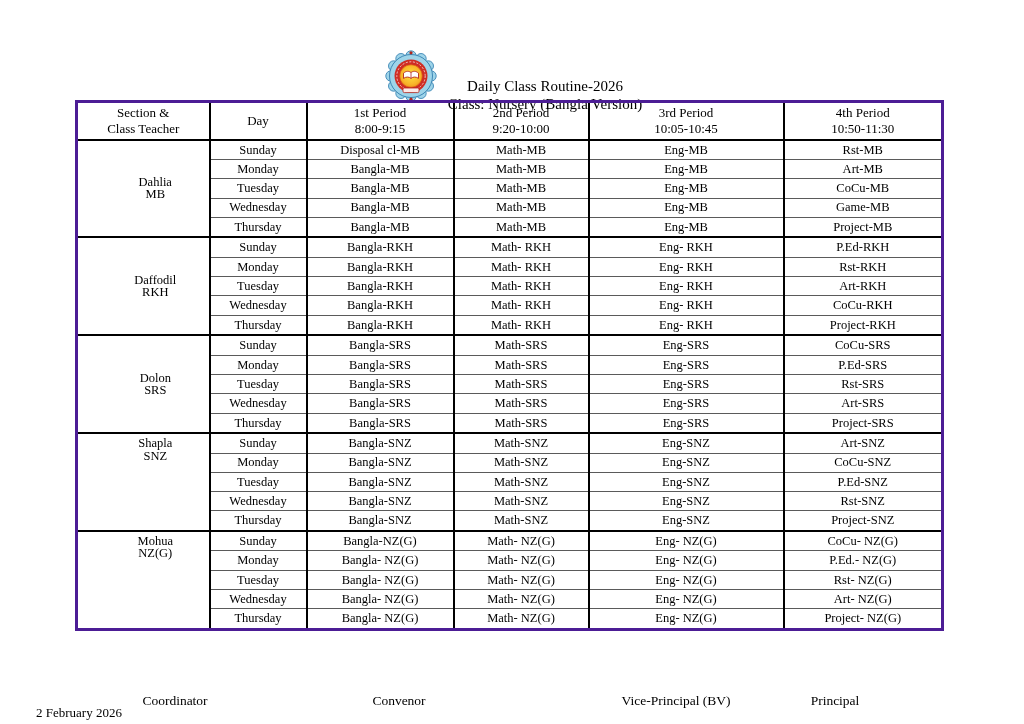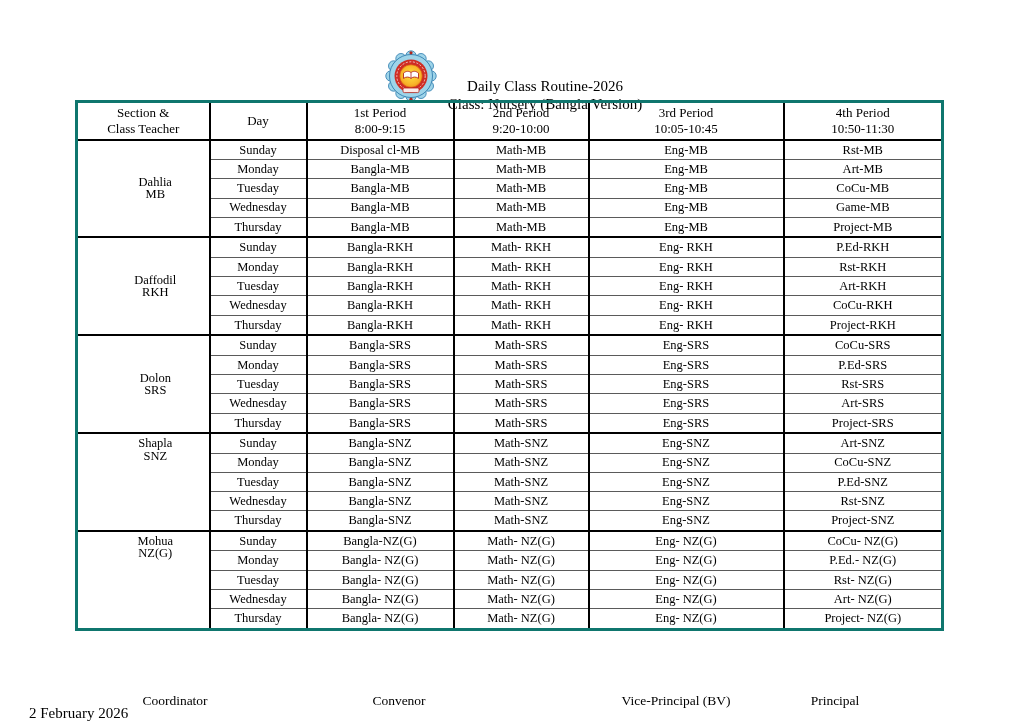--- a/index.html
+++ b/index.html
@@ -24,21 +24,21 @@
   .routine-title { font-size: 15px; margin-top: 39px; }
   .class-line { font-size: 15px; }
 
   
   table.routine-table {
     position: absolute;
     left: 75px; top: 100px;
     width: 866px; height: 531px;
     border-collapse: collapse;
     table-layout: fixed;
-    border: 3px solid #0f766e;
+    border: 3px solid #4c1d95;
   }
   .routine-table th, .routine-table td {
     border-left: 2.5px solid #000;
     border-right: 2.5px solid #000;
     text-align: center;
     vertical-align: middle;
     font-weight: normal;
     overflow: hidden;
     white-space: nowrap;
   }
@@ -66,22 +66,22 @@
     font-size: 13.5px;
     white-space: nowrap;
     margin-top: 28px;
   }
   .sig-0 { left: 175px; }
   .sig-1 { left: 399px; }
   .sig-2 { left: 676px; text-align: center; }
   .sig-3 { left: 835px; }
   .doc-date {
     position: absolute;
-    left: 29px; top: 705px;
-    font-size: 15px;
+    left: 36px; top: 705px;
+    font-size: 13px;
   }
 </style>
 </head>
 <body>
 
 <div class="doc-header">
   <svg class="crest" width="58" height="54" viewBox="0 0 58 54" aria-hidden="true">
     <defs>
       <radialGradient id="crestCenter" cx="50%" cy="45%" r="60%">
         <stop offset="0%" stop-color="#ffe23e"></stop>

